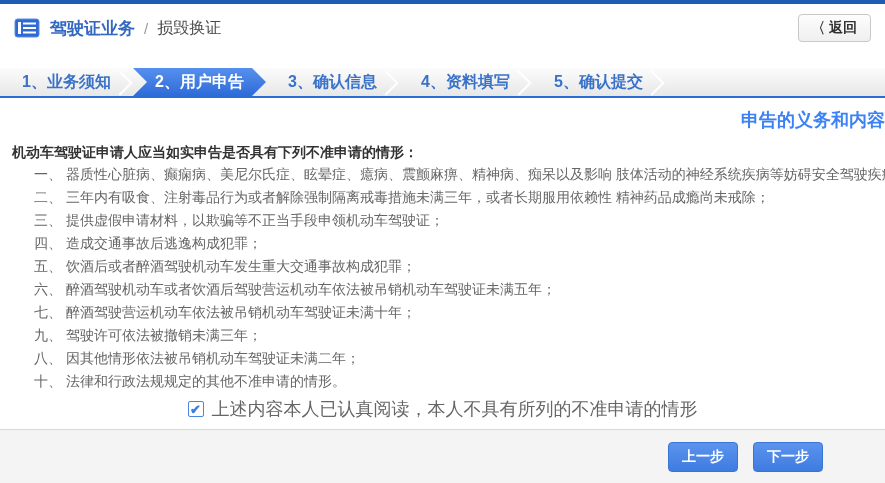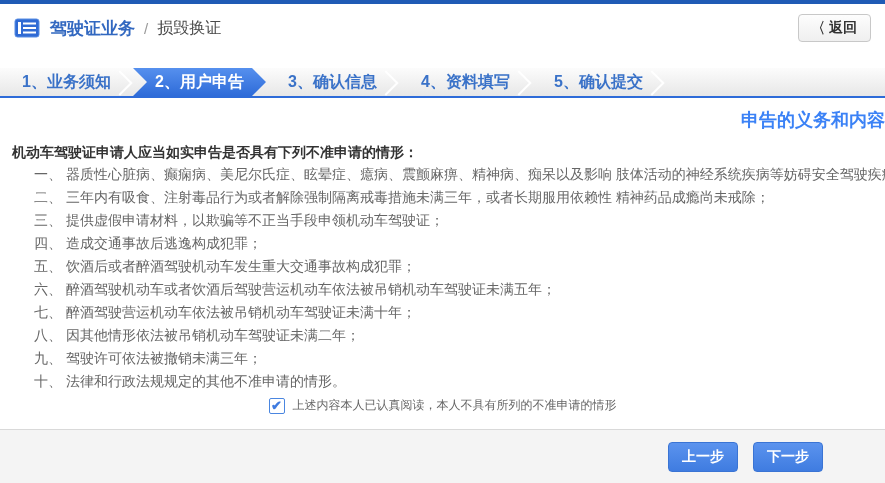--- a/index.html
+++ b/index.html
@@ -62,21 +62,21 @@
   .notice-list { list-style: none; padding: 0 12px 0 34px; }
   .notice-list li { font-size: 14px; color: #666; line-height: 23px; white-space: nowrap; }
 
   .agree-row { display: flex; justify-content: center; align-items: center; gap: 8px; margin-top: 4px; }
   .checkbox {
     width: 16px; height: 16px; border: 1px solid #4a86e0; border-radius: 2px;
     display: flex; align-items: center; justify-content: center;
     color: #3f7be0; font-size: 13px; font-weight: bold; background: #fff; cursor: pointer;
     line-height: 1;
   }
-  .agree-label { font-size: 12px; color: #666; cursor: pointer; }
+  .agree-label { font-size: 18px; color: #666; cursor: pointer; }
 
   
   .footer {
     position: absolute; left: 0; right: 0; bottom: 0; height: 54px;
     background: #f4f4f4; border-top: 1px solid #d9d9d9;
     display: flex; align-items: center; justify-content: flex-end;
     padding-right: 62px; gap: 15px;
   }
   .btn {
     min-width: 60px; height: 30px; padding: 1px 13px;
@@ -131,22 +131,22 @@
   <h2 class="content-title">申告的义务和内容</h2>
   <p class="intro">机动车驾驶证申请人应当如实申告是否具有下列不准申请的情形：</p>
   <ul class="notice-list">
     <li>一、 器质性心脏病、癫痫病、美尼尔氏症、眩晕症、癔病、震颤麻痹、精神病、痴呆以及影响 肢体活动的神经系统疾病等妨碍安全驾驶疾病；</li>
     <li>二、 三年内有吸食、注射毒品行为或者解除强制隔离戒毒措施未满三年，或者长期服用依赖性 精神药品成瘾尚未戒除；</li>
     <li>三、 提供虚假申请材料，以欺骗等不正当手段申领机动车驾驶证；</li>
     <li>四、 造成交通事故后逃逸构成犯罪；</li>
     <li>五、 饮酒后或者醉酒驾驶机动车发生重大交通事故构成犯罪；</li>
     <li>六、 醉酒驾驶机动车或者饮酒后驾驶营运机动车依法被吊销机动车驾驶证未满五年；</li>
     <li>七、 醉酒驾驶营运机动车依法被吊销机动车驾驶证未满十年；</li>
+    <li>九、 驾驶许可依法被撤销未满三年；</li>
     <li>八、 因其他情形依法被吊销机动车驾驶证未满二年；</li>
-    <li>九、 驾驶许可依法被撤销未满三年；</li>
     <li>十、 法律和行政法规规定的其他不准申请的情形。</li>
   </ul>
   <div class="agree-row">
     <span class="checkbox">
       <span>✔</span>
     </span>
     <span class="agree-label">上述内容本人已认真阅读，本人不具有所列的不准申请的情形</span>
   </div>
 </div>
 

